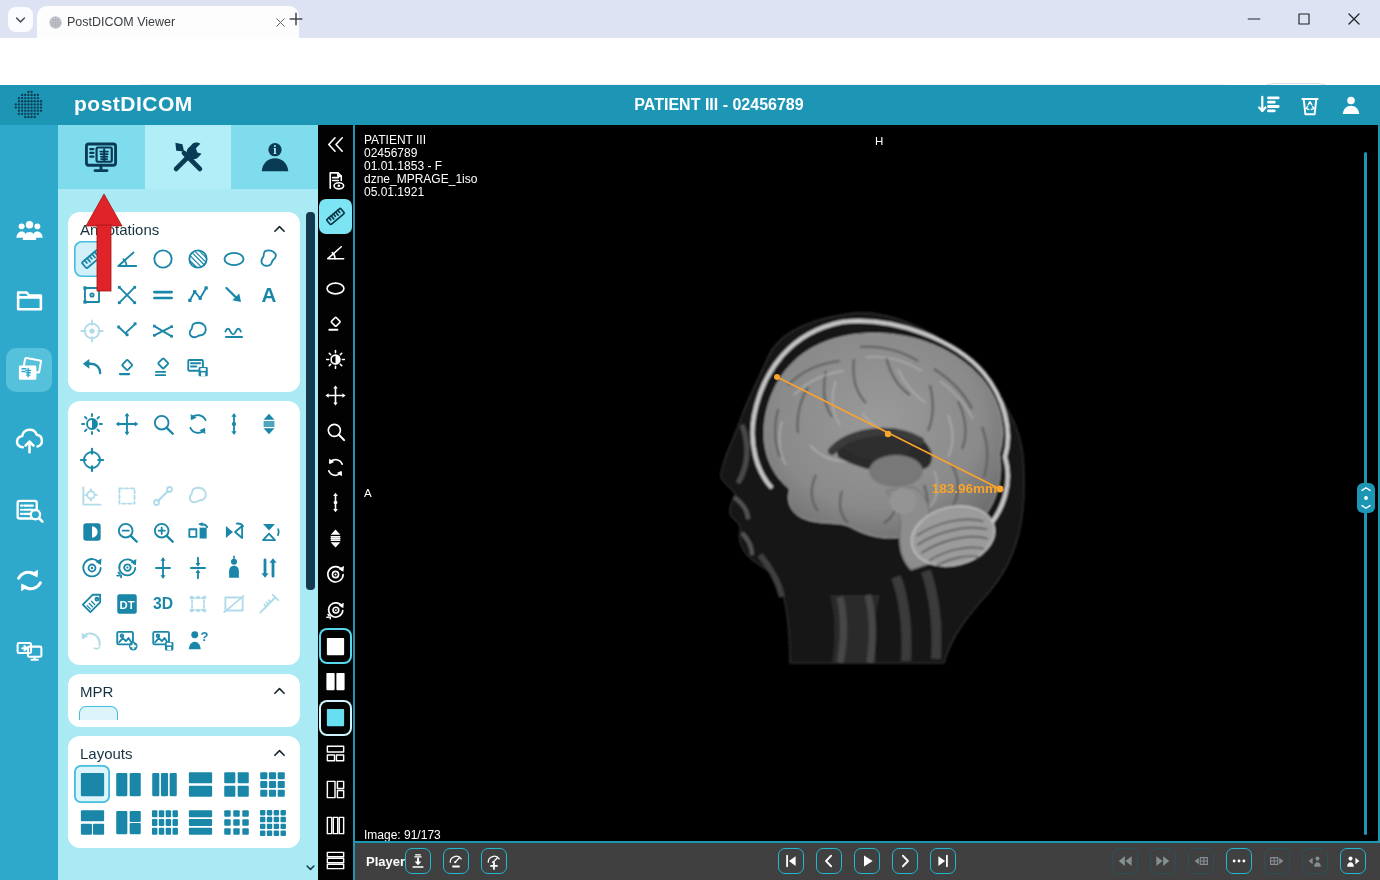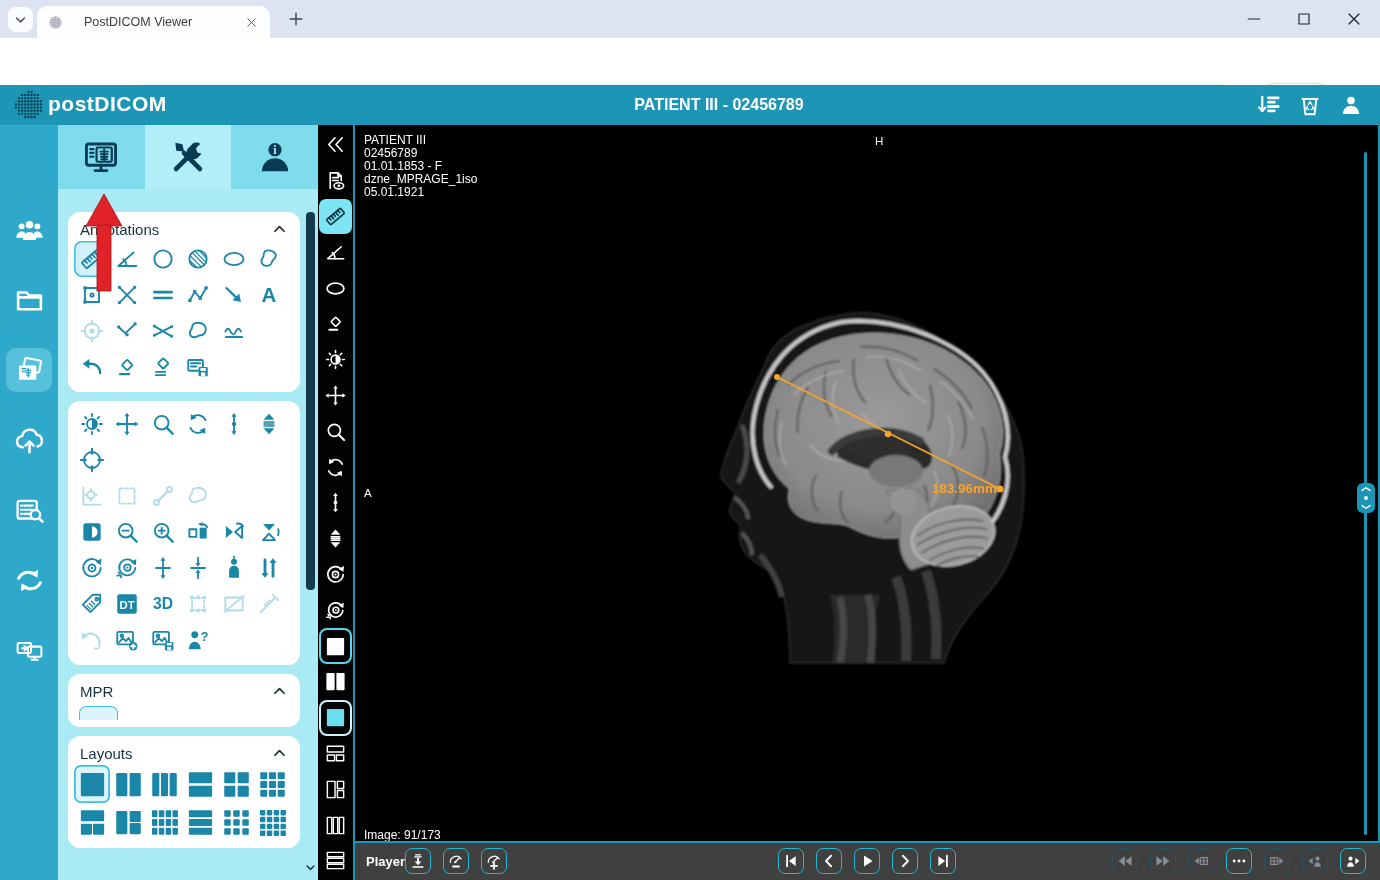--- a/index.html
+++ b/index.html
@@ -3,41 +3,41 @@
 <meta charset="utf-8">
 <style>
   html,body{margin:0;padding:0;background:#202124}
   .stage{position:relative;width:1380px;height:880px;overflow:hidden;
          font-family:"Liberation Sans",sans-serif;background:#000;user-select:none}
   .ic{stroke:currentColor;fill:none;stroke-width:1.7;stroke-linecap:round;stroke-linejoin:round;display:block;width:100%;height:100%}
 
   
   .tabstrip{position:absolute;left:0;top:0;width:1380px;height:38px;background:#dde3f3}
   .tab-chev{position:absolute;left:8px;top:7px;width:25px;height:25px;border-radius:8px;background:#fbfcff;color:#494c52;padding:3px;box-sizing:border-box}
-  .btab{position:absolute;left:37px;top:6px;width:233px;height:32px;background:#fdfdfe;border-radius:10px 10px 0 0;display:flex;align-items:center;padding:0 10px;gap:20px;box-sizing:border-box}
+  .btab{position:absolute;left:37px;top:6px;width:262px;height:32px;background:#fdfdfe;border-radius:10px 10px 0 0;display:flex;align-items:center;padding:0 10px;gap:3px;box-sizing:border-box}
   .btab .fav{width:17px;height:17px}
   .btab .ttl{font-size:12.5px;color:#3c4043;flex:1;white-space:nowrap;overflow:hidden}
   .btab .cx{width:17px;height:17px;color:#5f6368;padding:1px;box-sizing:border-box}
   .newtab{position:absolute;left:286px;top:9px;width:20px;height:20px;color:#44474d}
   .wbtns{position:absolute;right:6px;top:0;height:38px;display:flex;gap:10px}
   .wbtn{width:40px;height:38px;color:#25262a;padding:8px 10px;box-sizing:border-box}
   .navbar{position:absolute;left:0;top:38px;width:1380px;height:47px;background:#ffffff}
   .nbtn{position:absolute;top:50px;width:24px;height:24px;color:#54575d}
   .nbtn.fwd{color:#b6b9c0}
   .urlbar{position:absolute;left:127px;top:46px;width:1110px;height:31px;border-radius:16px;background:#eef1f9;display:flex;align-items:center;padding:0 12px;gap:9px;box-sizing:border-box}
   .urlbar .tune{width:18px;height:18px;color:#5f6368}
   .url{font-size:13.5px;color:#24262a}
   .guest{position:absolute;left:1257px;top:45px;width:78px;height:33px;border:1px solid #d7dbe3;border-radius:17px;display:flex;align-items:center;justify-content:center;gap:6px;background:#fff;color:#3f4348;font-size:13px;box-sizing:border-box}
   .guest .gav{width:20px;height:20px;color:#3f4348}
   .kebab{position:absolute;left:1348px;top:51px;width:21px;height:21px;color:#44474d}
 
   
   .appheader{position:absolute;left:0;top:85px;width:1380px;height:40px;background:#1d95b4}
   .logotile{position:absolute;left:8px;top:2px;width:42px;height:36px;color:#0c4155}
-  .logotext{position:absolute;left:48px;top:7px;font-size:21px;font-weight:bold;color:#fff;letter-spacing:.5px}
+  .logotext{position:absolute;left:74px;top:7px;font-size:21px;font-weight:bold;color:#fff;letter-spacing:.5px}
   .apptitle{position:absolute;left:58px;right:0;top:11px;text-align:center;color:#fff;font-weight:bold;font-size:16px}
   .hicons{position:absolute;right:16px;top:7px;display:flex;gap:15px}
   .hcell{width:26px;height:26px;color:#fff}
 
   
   .sidebar{position:absolute;left:0;top:125px;width:58px;height:755px;background:#2fa9cb;display:flex;flex-direction:column;align-items:center;padding-top:83px;gap:26px;box-sizing:border-box}
   .scell{width:46px;height:44px;color:#fff;display:flex;align-items:center;justify-content:center;flex:0 0 auto}
   .scell .ic{width:31px;height:31px}
   .scell.active{background:#56c1db;border-radius:10px}
 

